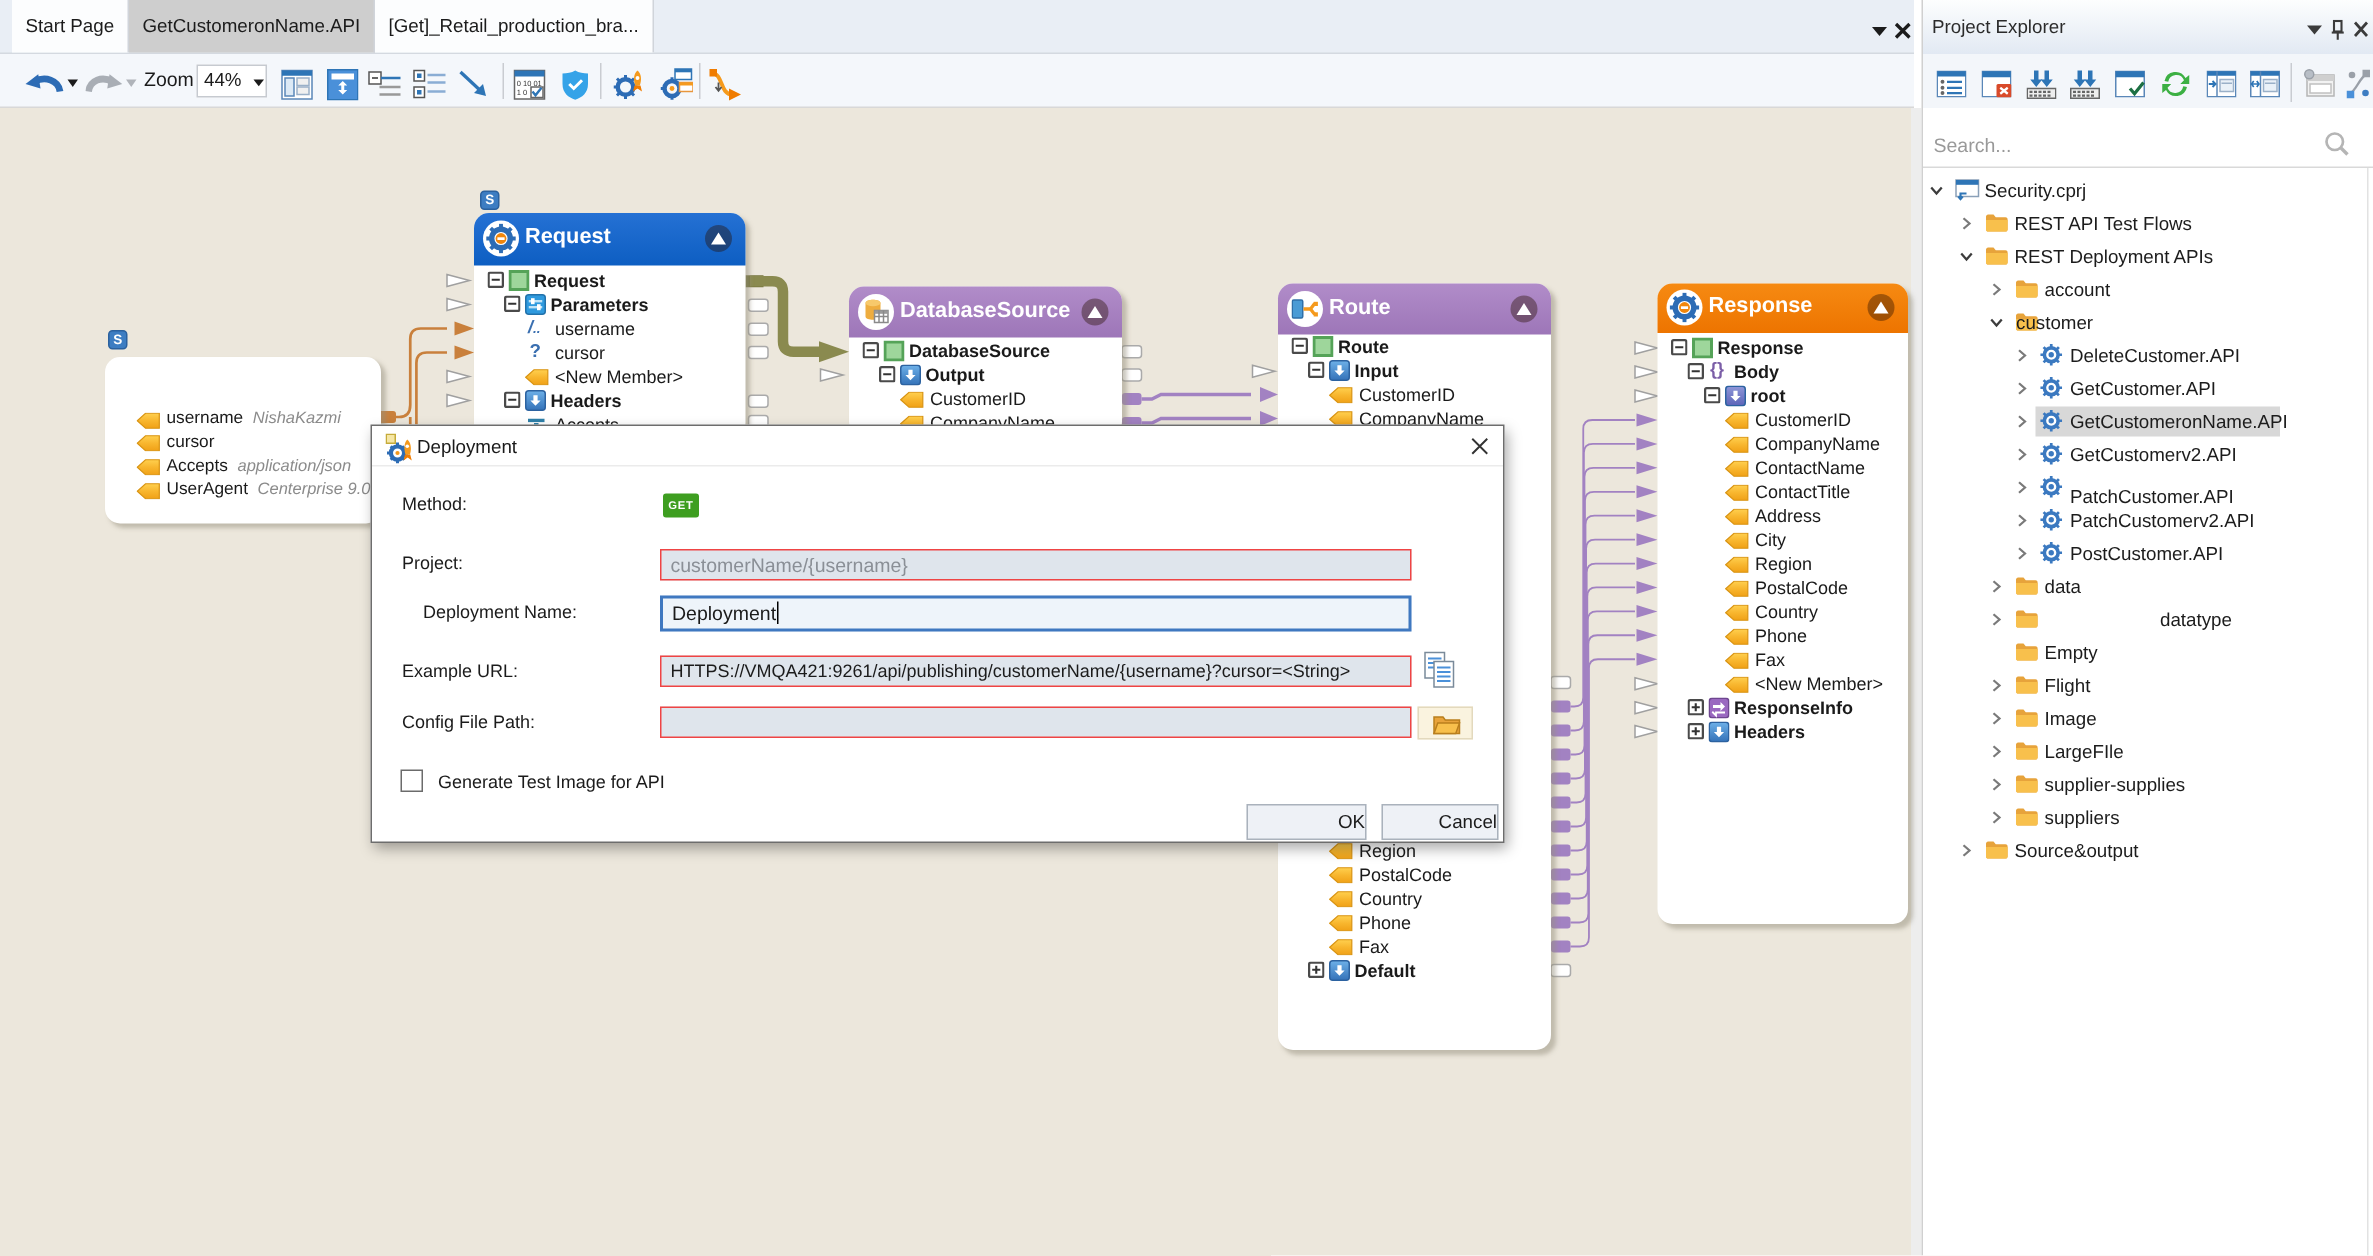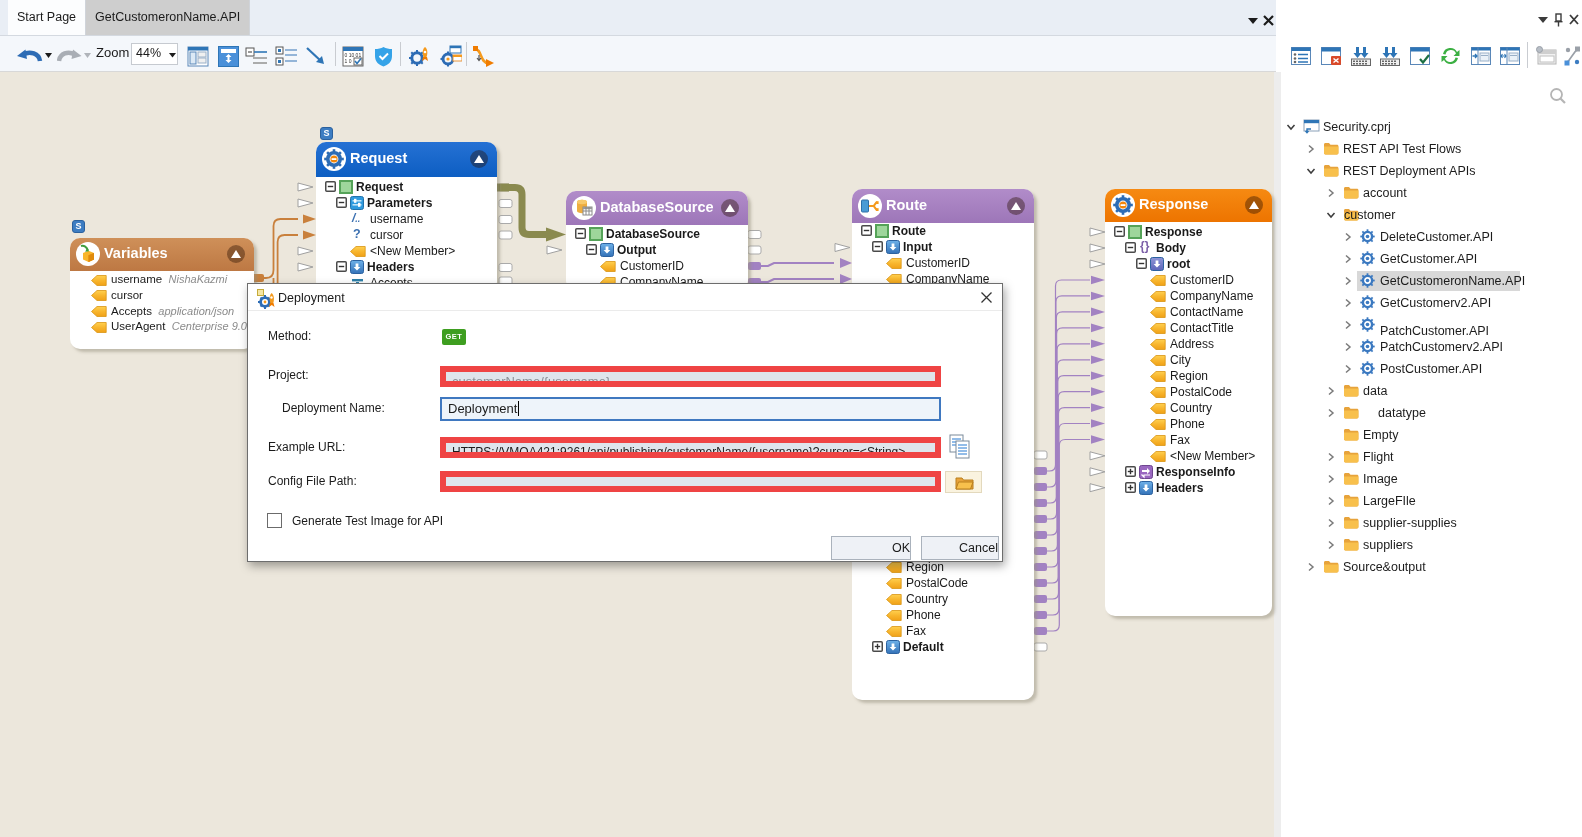--- a/index.html
+++ b/index.html
@@ -11,21 +11,21 @@
 .tab.active { background:#cecece; }
 #toolbar { left:0; top:36px; width:1276px; height:36px; background:#f4f7fb; border-bottom:1px solid #d8d8d8; }
 .tsep { position:absolute; top:42px; width:1px; height:24px; background:#c9ccd1; }
 #canvas { left:0; top:72px; width:1274px; height:765px; background:#ece7dc; }
 #splitter { left:1274px; top:72px; width:7px; height:765px; background:#ededed; }
 .node { border-radius:10px; background:#fff; box-shadow:3px 3px 3px rgba(150,143,125,0.5); }
 .sbadge { width:13px; height:13px; background:#3d7dc2; border:1px solid #2b619e; border-radius:3px; color:#fff; font-size:9px; font-weight:bold; text-align:center; line-height:11px; }
 .val { color:#8b8b8b; font-style:italic; font-size:11px; }
 #dialog { left:247px; top:283px; width:756px; height:279px; background:#fff; border:1px solid #6d6d6d; box-shadow:2px 4px 9px rgba(0,0,0,0.35); }
 #dialog .lbl { position:absolute; left:20px; font-size:12px; color:#1b1b1b; }
-.dinput { position:absolute; left:192px; width:501px; height:21px; background:#dfe5ec; border:6px solid #ef4444; font-size:13px; line-height:19px; padding-left:6px; white-space:nowrap; overflow:hidden; }
+.dinput { position:absolute; left:192px; width:501px; height:21px; background:#dfe5ec; border:1px solid #ef4444; font-size:13px; line-height:19px; padding-left:6px; white-space:nowrap; overflow:hidden; }
 .dbtn { position:absolute; top:252px; height:24px; background:#eef1f6; border:1px solid #aab2bc; font-size:12.5px; color:#1b1b1b; text-align:right; line-height:22px; }
 #explorer { left:1281px; top:0; width:301px; height:837px; background:#fff; border-left:1px solid #d0d0d0; }
 .trow { height:20px; font-size:12.5px; color:#1c1c1c; white-space:nowrap; }
 </style>
 </head>
 <body>
 <div id="page">
   <div id="canvas" class="abs"></div>
   <div id="splitter" class="abs"></div>
   <svg class="abs" style="left:0;top:0" width="1582" height="837">
@@ -93,35 +93,20 @@
 <path d="M1047 631 H1053.3 Q1059.3 631 1059.3 625 V445.5 Q1059.3 439.5 1065.3 439.5 H1090" fill="none" stroke="#a282c2" stroke-width="1.2"></path>
 <path d="M1091 435.2 L1105 439.5 L1091 443.8 Z" fill="#a282c2"></path>
 <path d="M1090 228 L1105 232 L1090 236 Z" fill="#fff" stroke="#a0a0a0" stroke-width="1"></path>
 <path d="M1090 244 L1105 248 L1090 252 Z" fill="#fff" stroke="#a0a0a0" stroke-width="1"></path>
 <path d="M1090 260 L1105 264 L1090 268 Z" fill="#fff" stroke="#a0a0a0" stroke-width="1"></path>
 <path d="M1090 451.8 L1105 455.8 L1090 459.8 Z" fill="#fff" stroke="#a0a0a0" stroke-width="1"></path>
 <path d="M1090 467.8 L1105 471.8 L1090 475.8 Z" fill="#fff" stroke="#a0a0a0" stroke-width="1"></path>
 <path d="M1090 483.7 L1105 487.7 L1090 491.7 Z" fill="#fff" stroke="#a0a0a0" stroke-width="1"></path>
     </svg>
   <div class="node abs" style="left:70px;top:238px;width:184px;height:111px"></div>
-    <div class="abs" style="left:70px;top:238px;width:184px;height:33px;background:linear-gradient(#cf9059,#bd7843);border-radius:10px 10px 0 0">
-      <div class="abs" style="left:6px;top:4px;width:24px;height:24px;background:#fff;border-radius:50%">
-        <svg class="abs" style="left:2px;top:1px" width="20" height="21" viewBox="0 0 20 21">
-          <path d="M5 10 L10.5 7.8 L16 10 L16 16.5 L10.5 19 L5 16.5 Z" fill="#f9b52b"></path>
-          <path d="M5 10 L10.5 12.2 L16 10 L16 16.5 L10.5 19 L10.5 12.2 Z" fill="#ec9712"></path>
-          <path d="M10.5 12.2 L10.5 19 L16 16.5 L16 10 Z" fill="#e08a0c"></path>
-          <path d="M3 3 C6 2 9 4 10 7.5" fill="none" stroke="#3f9e3f" stroke-width="2"></path>
-          <path d="M7.2 8.8 L11 8.2 L9.2 4.8 Z" fill="#3f9e3f"></path>
-        </svg>
-      </div>
-      <div class="abs" style="left:34px;top:7px;color:#fff;font-weight:bold;font-size:14.5px;white-space:nowrap">Variables</div>
-      <div class="abs" style="right:9px;top:7px;width:18px;height:18px;border-radius:50%;background:rgba(40,15,0,0.4)">
-        <div class="abs" style="left:3.5px;top:5px;width:0;height:0;border-left:5.5px solid transparent;border-right:5.5px solid transparent;border-bottom:8px solid #fff"></div>
-      </div>
-    </div>
     <div class="abs" style="left:70px;top:271.5px;height:16px;font-size:12px;color:#1a1a1a;white-space:nowrap">
       <svg class="abs" style="left:21px;top:3px" width="16" height="11" viewBox="0 0 16 11">
         <defs>
           <linearGradient id="tg1" x1="0" y1="0" x2="0" y2="1">
             <stop offset="0" stop-color="#ffd04f"></stop>
             <stop offset="0.5" stop-color="#f8b62e"></stop>
             <stop offset="1" stop-color="#f0a117"></stop>
           </linearGradient>
         </defs>
         <path d="M15.2 0.5 L6 0.5 L0.5 5.5 L6 10.5 L15.2 10.5 Z" fill="url(#tg1)" stroke="#d99413" stroke-width="0.8"></path>
@@ -951,20 +936,21 @@
         <rect x="0.5" y="0.5" width="13" height="13" rx="2" fill="url(#bd49)" stroke="#2c62a0"></rect>
         <path d="M7 10.5 L3.6 7 L5.6 7 L5.6 3.5 L8.4 3.5 L8.4 7 L10.4 7 Z" fill="#fff"></path>
       </svg>
       <span class="abs" style="left:51px;top:1px;font-weight:bold">Headers</span>
     </div>
 <div class="sbadge abs" style="left:72px;top:220px">S</div>
 <div class="sbadge abs" style="left:320px;top:127px">S</div>
   <div id="tabbar" class="abs">
     <div class="tab" style="left:8px;">Start Page</div>
     <div class="tab active" style="left:86px;">GetCustomeronName.API</div>
+    <div class="tab" style="left:250px;">[Get]_Retail_production_bra...</div>
   </div>
   <svg class="abs" style="left:1246px;top:15px" width="30" height="12" viewBox="0 0 30 12">
     <path d="M2 3 L7 9 L12 3 Z" fill="#1b1b1b"></path>
     <path d="M18 1 L27 10 M27 1 L18 10" stroke="#1b1b1b" stroke-width="2.2"></path>
   </svg>
   <div id="toolbar" class="abs"></div>
   <div class="abs" style="left:96px;top:45px;font-size:13px;color:#1b1b1b">Zoom</div>
   <div class="abs" style="left:131px;top:43px;width:47px;height:22px;background:#fff;border:1px solid #c6cad0"></div>
   <div class="abs" style="left:136px;top:46px;font-size:12.5px;color:#1b1b1b">44%</div>
   <svg class="abs" style="left:168px;top:52px" width="9" height="7">
@@ -1060,20 +1046,28 @@
     </svg>
 <svg class="abs" style="left:472px;top:45px" width="24" height="23" viewBox="0 0 24 23">
       <path d="M3 4 C10 4 8 18 16 18" fill="none" stroke="#f59a1d" stroke-width="2.6"></path>
       <rect x="1" y="1" width="5" height="5" fill="#f07c00"></rect>
       <path d="M22 18 L14 14 L14 22 Z" fill="#f07c00"></path>
       <path d="M7 10 L7 15 M5 13 L7 15.5 L9 13" fill="none" stroke="#555" stroke-width="1.2"></path>
     </svg>
   <div class="tsep" style="left:335px"></div>
     <div class="tsep" style="left:400px"></div>
     <div class="tsep" style="left:466px"></div>
+  <div id="explorer" class="abs">
+    <div class="abs" style="left:0;top:0;width:301px;height:36px;background:linear-gradient(#fdfefe,#e2e9f3)"></div>
+    <div class="abs" style="left:6px;top:11px;font-size:12.5px;color:#2b2b2b">Project Explorer</div>
+    <div class="abs" style="left:0;top:36px;width:301px;height:36px;background:#f3f6fa"></div>
+    <div class="abs" style="left:0;top:72px;width:301px;height:40px;background:#fff;border-bottom:1px solid #d9d9d9"></div>
+    <div class="abs" style="left:7px;top:89px;font-size:13px;color:#999">Search...</div>
+    <div class="abs" style="left:296px;top:112px;width:1px;height:725px;background:#e2e2e2"></div>
+  </div>
   <svg class="abs" style="left:1536px;top:12px" width="46" height="18" viewBox="0 0 46 18">
     <path d="M2 5 L7 11 L12 5 Z" fill="#3b3b3b"></path>
     <rect x="20" y="2" width="5" height="7" fill="none" stroke="#3b3b3b" stroke-width="1.4"></rect>
     <line x1="18.5" y1="9.7" x2="26.5" y2="9.7" stroke="#3b3b3b" stroke-width="1.4"></line>
     <line x1="22.5" y1="10" x2="22.5" y2="14.5" stroke="#3b3b3b" stroke-width="1.4"></line>
     <path d="M34 3 L42 12 M42 3 L34 12" stroke="#3b3b3b" stroke-width="1.8"></path>
   </svg>
   <svg class="abs" style="left:1291px;top:47px" width="20" height="18" viewBox="0 0 20 18">
       <rect x="0.5" y="0.5" width="19" height="17" fill="#fff" stroke="#5a87b8"></rect>
       <rect x="0.5" y="0.5" width="19" height="3.5" fill="#2e75b6"></rect>
@@ -1370,21 +1364,21 @@
       <span class="abs" style="left:1363px;top:3px">data</span>
     </div>
 <div class="trow abs" style="left:0;top:403px">
       <svg class="abs" style="left:1326px;top:5px" width="10" height="10" viewBox="0 0 10 10">
         <path d="M3 1.5 L7 5 L3 8.5" fill="none" stroke="#7a7a7a" stroke-width="1.5"></path>
       </svg>
       <svg class="abs" style="left:1343px;top:3px" width="16" height="13" viewBox="0 0 16 13">
         <path d="M1 2.5 C1 1.7 1.6 1 2.4 1 L6 1 L7.5 2.8 L14 2.8 C14.8 2.8 15.4 3.4 15.4 4.2 L15.4 11 C15.4 11.8 14.8 12.4 14 12.4 L2.4 12.4 C1.6 12.4 1 11.8 1 11 Z" fill="#e7a33b"></path>
         <path d="M1 4.6 L15.4 4.6 L15.4 11 C15.4 11.8 14.8 12.4 14 12.4 L2.4 12.4 C1.6 12.4 1 11.8 1 11 Z" fill="#f8c04c"></path>
       </svg>
-      <span class="abs" style="left:1378px;top:3px">datatype</span>
+      <span class="abs" style="left:1440px;top:3px">datatype</span>
     </div>
 <div class="trow abs" style="left:0;top:425px">
       <svg class="abs" style="left:1343px;top:3px" width="16" height="13" viewBox="0 0 16 13">
         <path d="M1 2.5 C1 1.7 1.6 1 2.4 1 L6 1 L7.5 2.8 L14 2.8 C14.8 2.8 15.4 3.4 15.4 4.2 L15.4 11 C15.4 11.8 14.8 12.4 14 12.4 L2.4 12.4 C1.6 12.4 1 11.8 1 11 Z" fill="#e7a33b"></path>
         <path d="M1 4.6 L15.4 4.6 L15.4 11 C15.4 11.8 14.8 12.4 14 12.4 L2.4 12.4 C1.6 12.4 1 11.8 1 11 Z" fill="#f8c04c"></path>
       </svg>
       <span class="abs" style="left:1363px;top:3px">Empty</span>
     </div>
 <div class="trow abs" style="left:0;top:447px">
       <svg class="abs" style="left:1326px;top:5px" width="10" height="10" viewBox="0 0 10 10">

